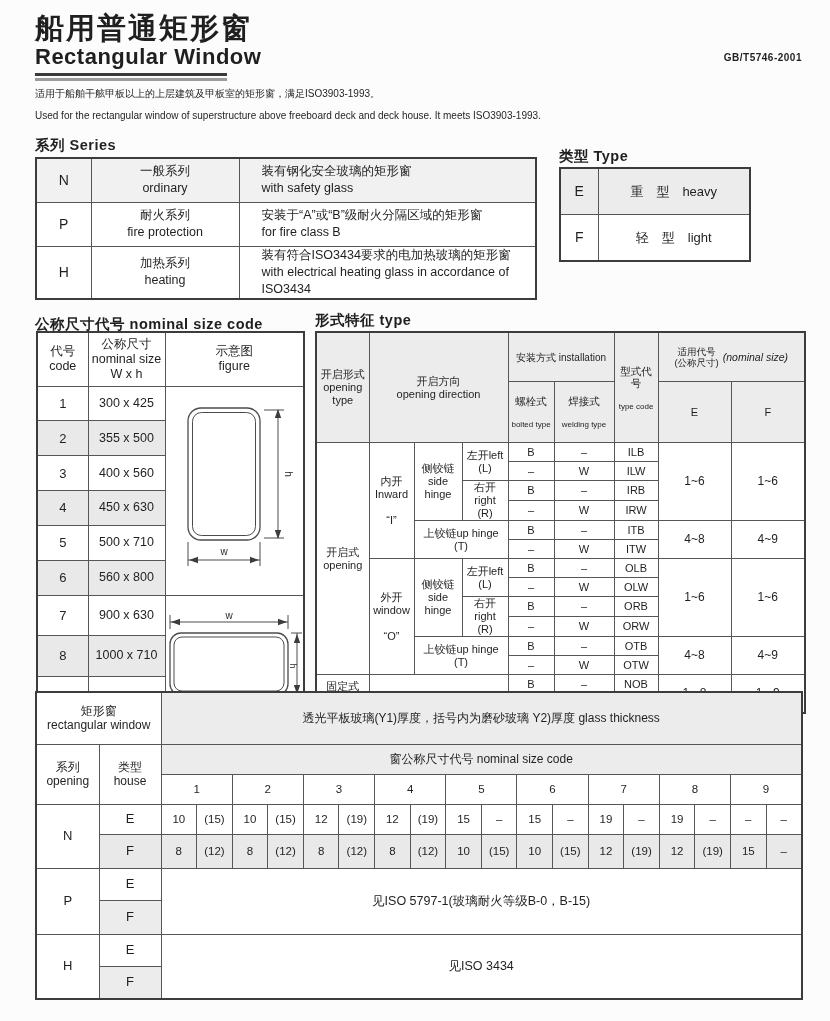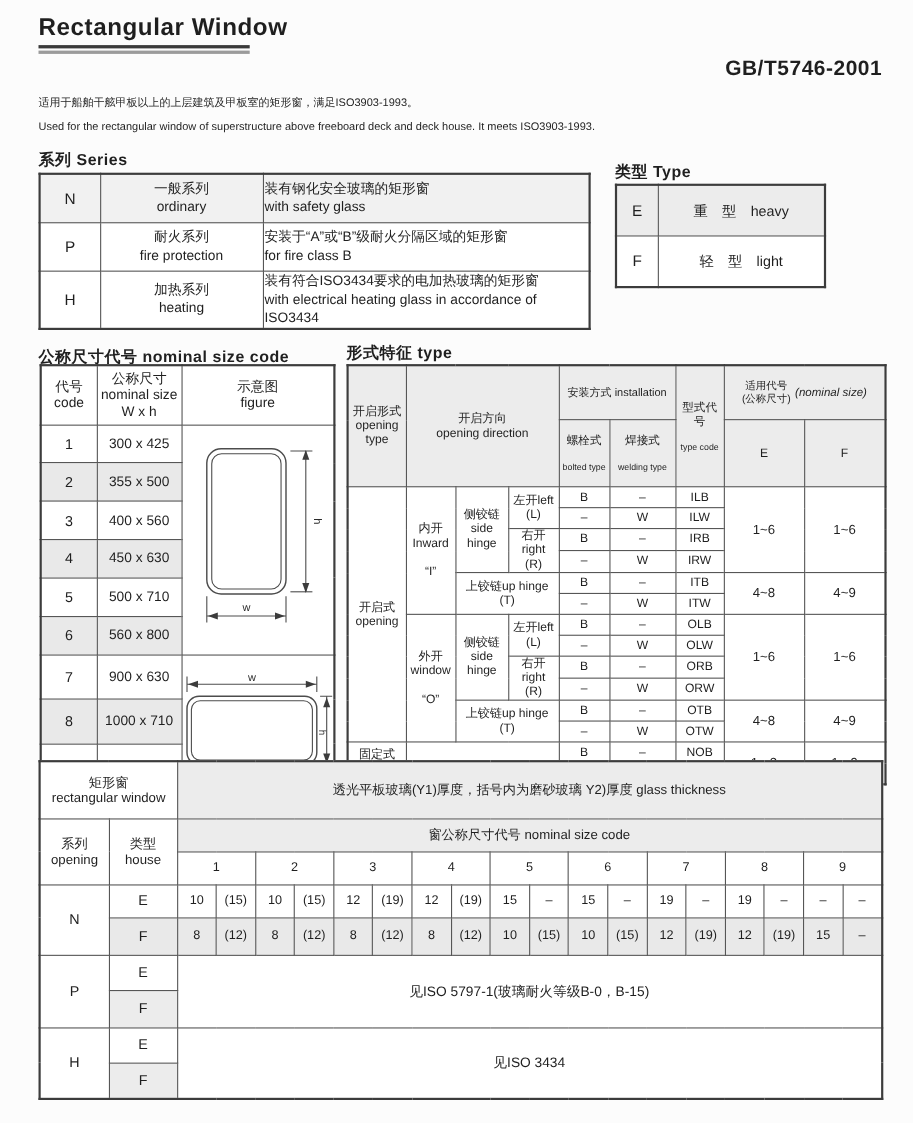--- a/index.html
+++ b/index.html
@@ -8,32 +8,32 @@
     background:#fcfcfc;color:#1f1f1f;
     font-family:"Liberation Sans","DejaVu Sans",sans-serif;
     overflow:hidden;
   }
   .abs{position:absolute;}
   
   .title-zh{font-size:29px;font-weight:700;letter-spacing:2px;line-height:32px;}
   .title-en{font-size:22px;font-weight:700;line-height:26px;letter-spacing:0.5px;}
   .rule1{width:192px;height:3px;background:#3a3a3a;margin-top:3px;}
   .rule2{width:192px;height:3px;background:#9b9b9b;margin-top:2px;}
-  .standard{font-size:19px;font-weight:600;letter-spacing:0.5px;margin-left:44px;}
+  .standard{font-size:10px;font-weight:600;letter-spacing:0.5px;margin-left:44px;}
   .intro{font-size:10px;line-height:22px;white-space:pre-line;}
   .sec-label{font-size:14.5px;font-weight:600;letter-spacing:0.5px;}
   
   table{border-collapse:collapse;table-layout:fixed;background:#fff;}
   .tbl{border:2px solid #3c3c3c;}
   td{border:1px solid #565656;text-align:center;vertical-align:middle;
      padding:0 2px;white-space:pre-line;overflow:hidden;font-size:12px;line-height:15px;}
   .shade{background:#ececec;}
   .shade-soft{background:#f1f1f1;}
   tr.shade-row td{background:#e9e9e9;}
-  .left{text-align:left;padding-left:1px;}
+  .left{text-align:left;padding-left:22px;}
   
   .series-tbl td{font-size:12.5px;line-height:17px;}
   .series-tbl .letter{font-size:14px;}
   
   .type-tbl td{font-size:13px;height:45px;}
   .type-tbl .letter{font-size:14px;}
   
   .size-tbl td{font-size:12.5px;line-height:15px;}
   .size-tbl .letter{font-size:13px;}
   .figcell{padding:0;vertical-align:middle;}
@@ -57,20 +57,21 @@
   .h45{height:45px;} .h52{height:52px;} .h54{height:54px;}
   svg{display:block;margin:0 auto;}
   svg line, svg rect{stroke:#4c4c4c;fill:none;}
   svg polygon{fill:#3c3c3c;stroke:none;}
   svg text{fill:#2a2a2a;font-family:"Liberation Sans","DejaVu Sans",sans-serif;}
 </style>
 </head>
 <body>
 
 <div class="abs" style="left:35px;top:12px;">
+  <div class="title-zh">船用普通矩形窗</div>
   <div class="title-en">Rectangular Window</div>
   <div class="rule1"></div>
   <div class="rule2"></div>
 </div>
 <div class="abs standard" style="right:28px;top:52px;">GB/T5746-2001</div>
 <div class="abs intro" style="left:35px;top:83px;width:760px;">适用于船舶干舷甲板以上的上层建筑及甲板室的矩形窗，满足ISO3903-1993。
 Used for the rectangular window of superstructure above freeboard deck and deck house. It meets ISO3903-1993.</div>
 
 <div class="abs sec-label" style="left:35px;top:136px;">系列  Series</div>
 <table class="abs tbl series-tbl" style="left:35px;top:157px;width:500px;">

